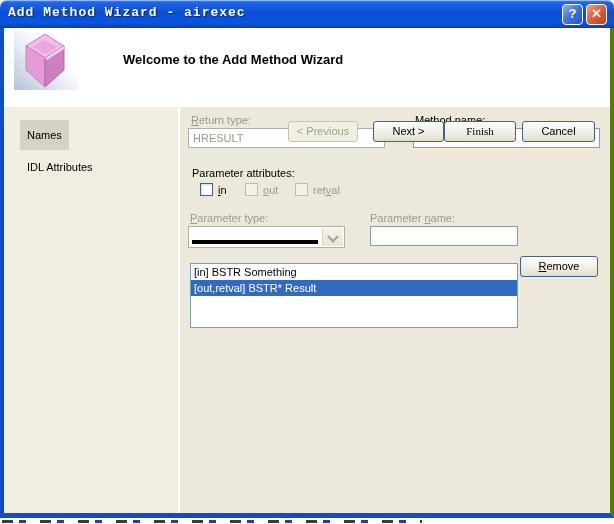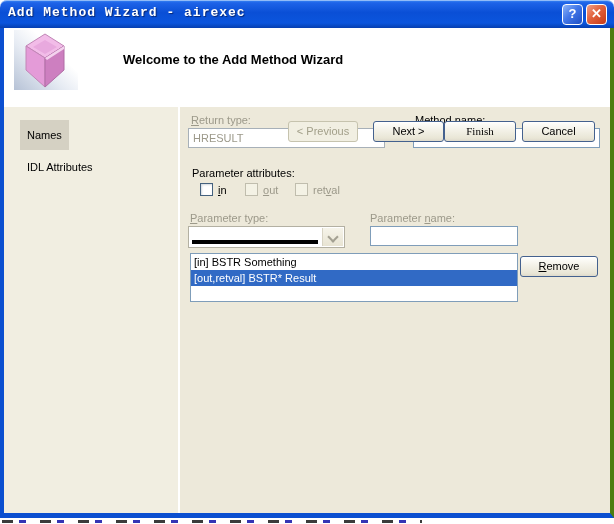--- a/index.html
+++ b/index.html
@@ -166,21 +166,21 @@
                 <div class="chev"></div>
               </div>
             </div>
 
             <div class="lbl dis" style="left:190px;top:105px;">
               <span>Parameter </span><span class="accel">n</span><span>ame:</span>
             </div>
             <input class="tb" style="left: 190px; top: 119px; width: 148px;" value="">
 
 
-            <div class="listbox" style="left:10px;top:146px;width:328px;height:49px;">
+            <div class="listbox" style="left:10px;top:156px;width:328px;height:65px;">
               <div class="lrow">[in] BSTR Something</div>
               <div class="lrow sel">[out,retval] BSTR* Result</div>
             </div>
 
             <div class="btn" style="left:340px;top:149px;width:78px;">
               <span></span><span class="accel">R</span><span>emove</span>
             </div>
 
           </div>
 

